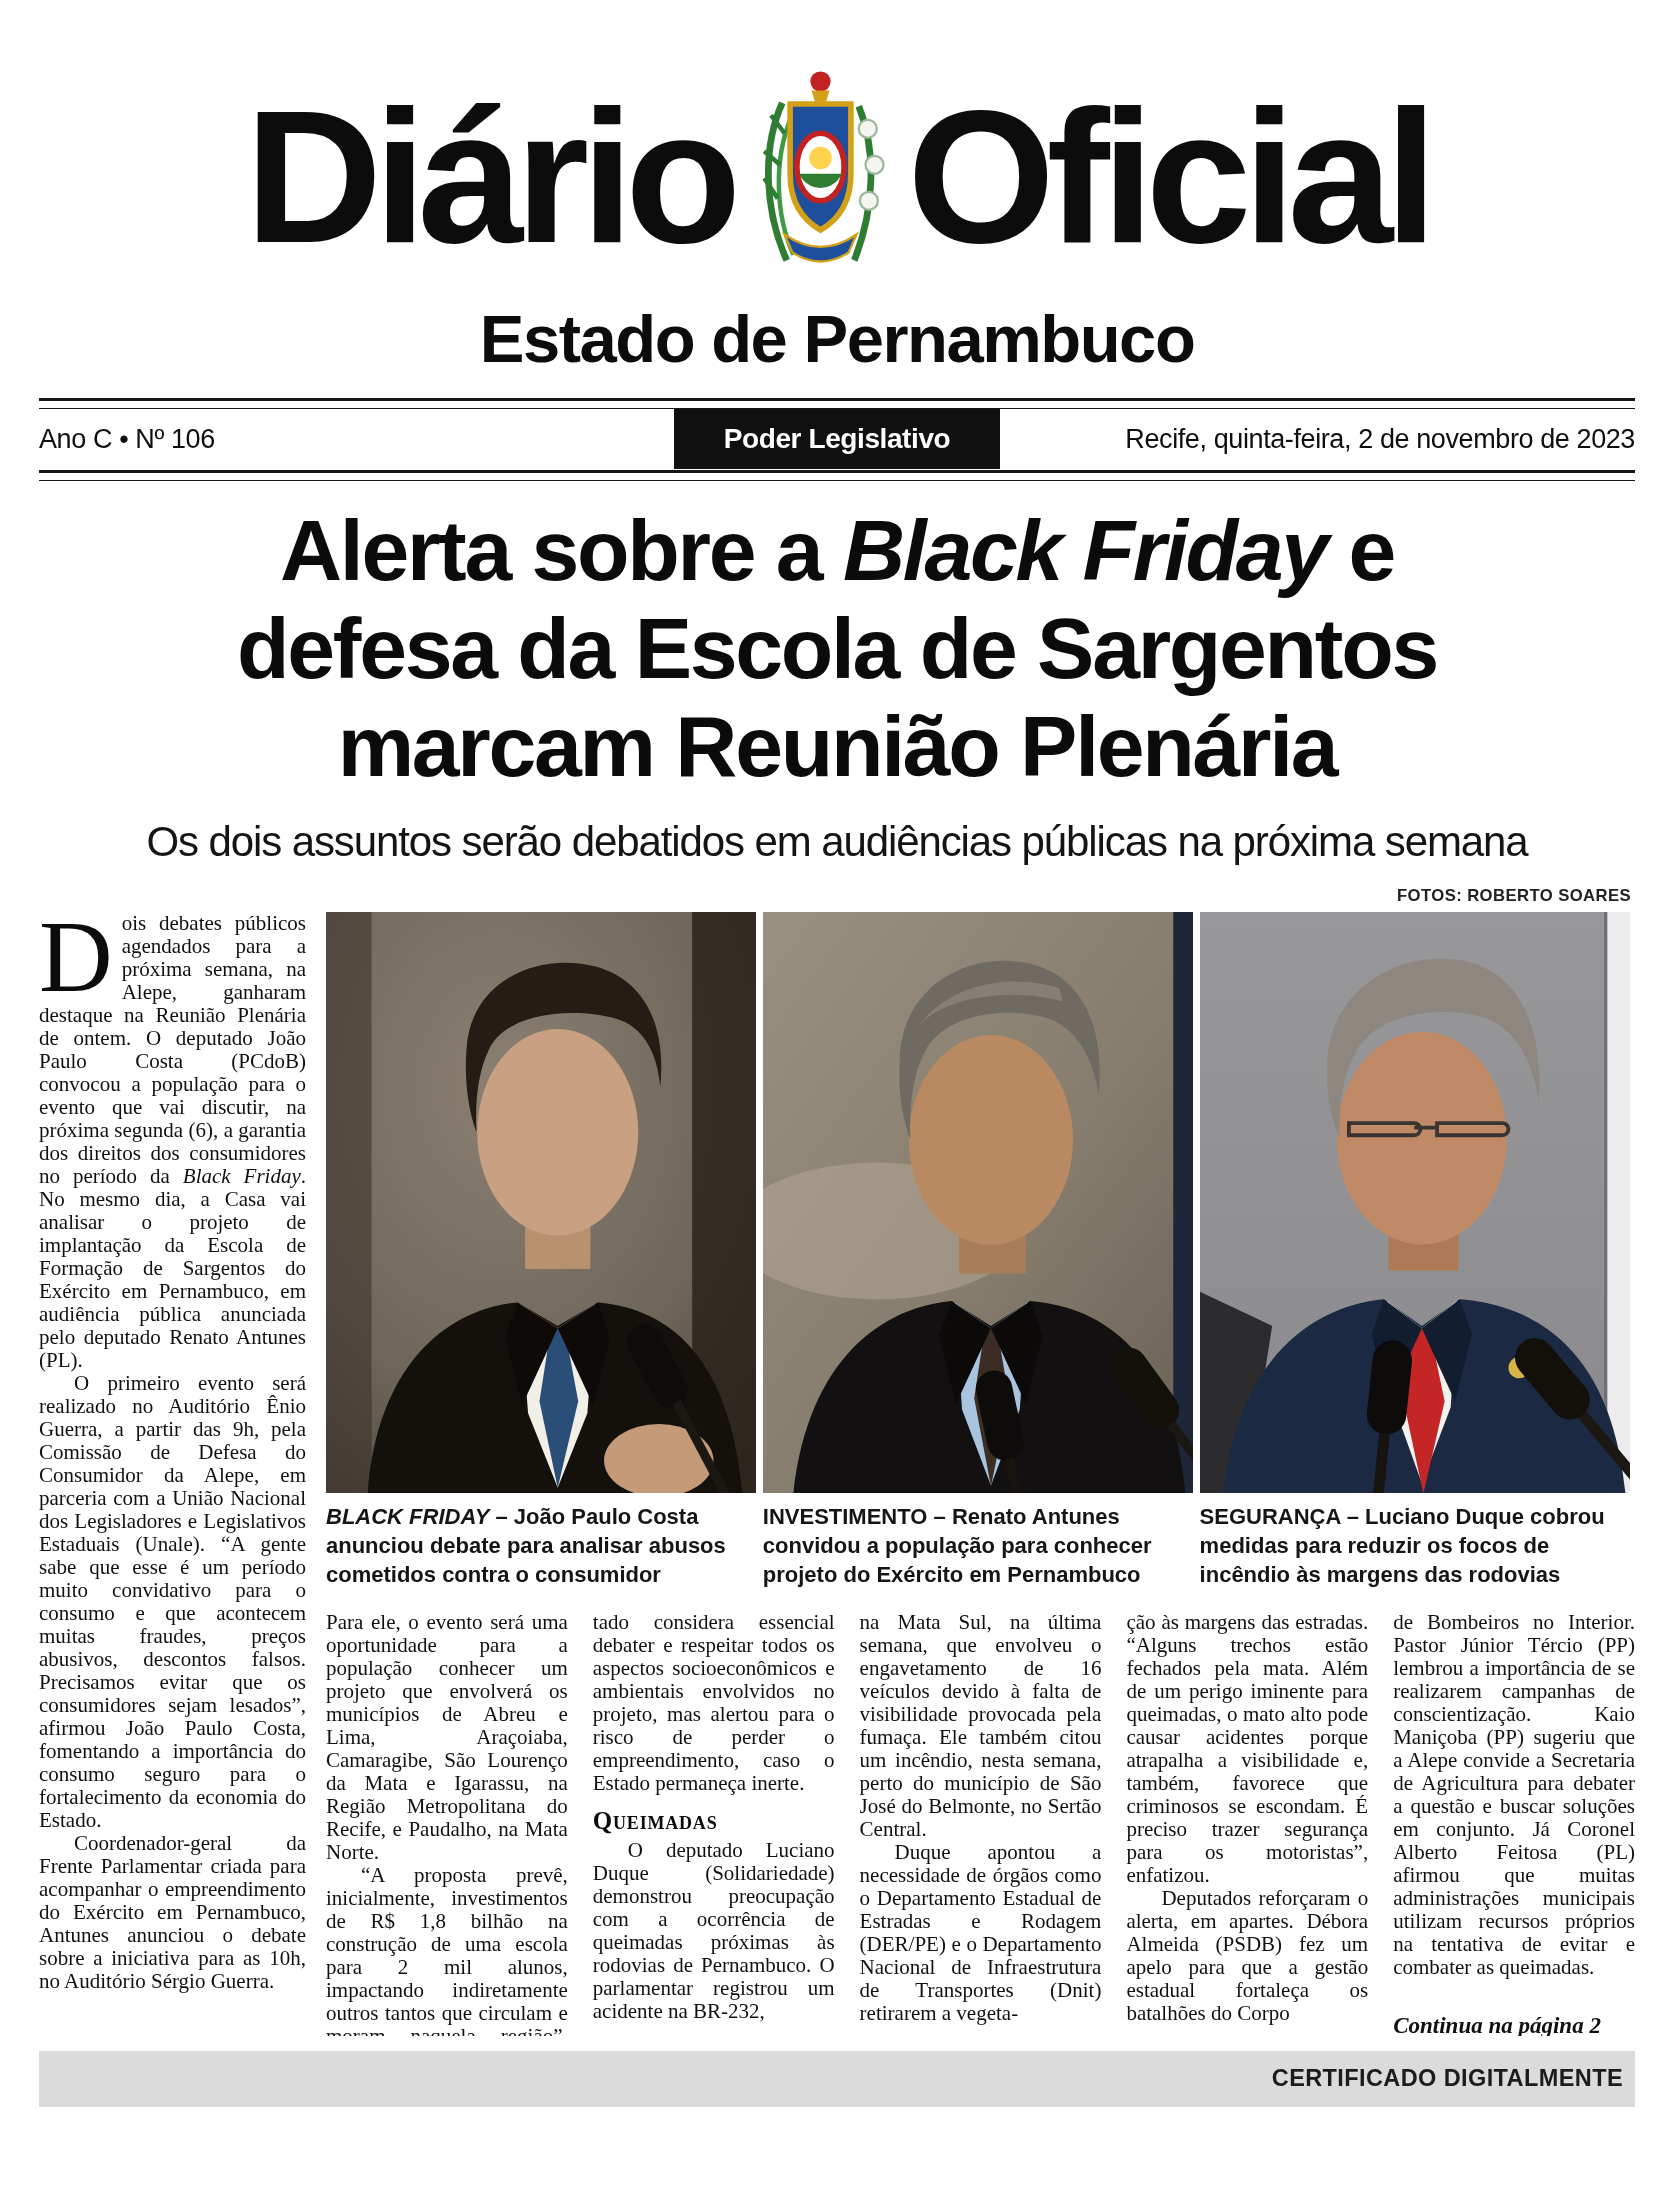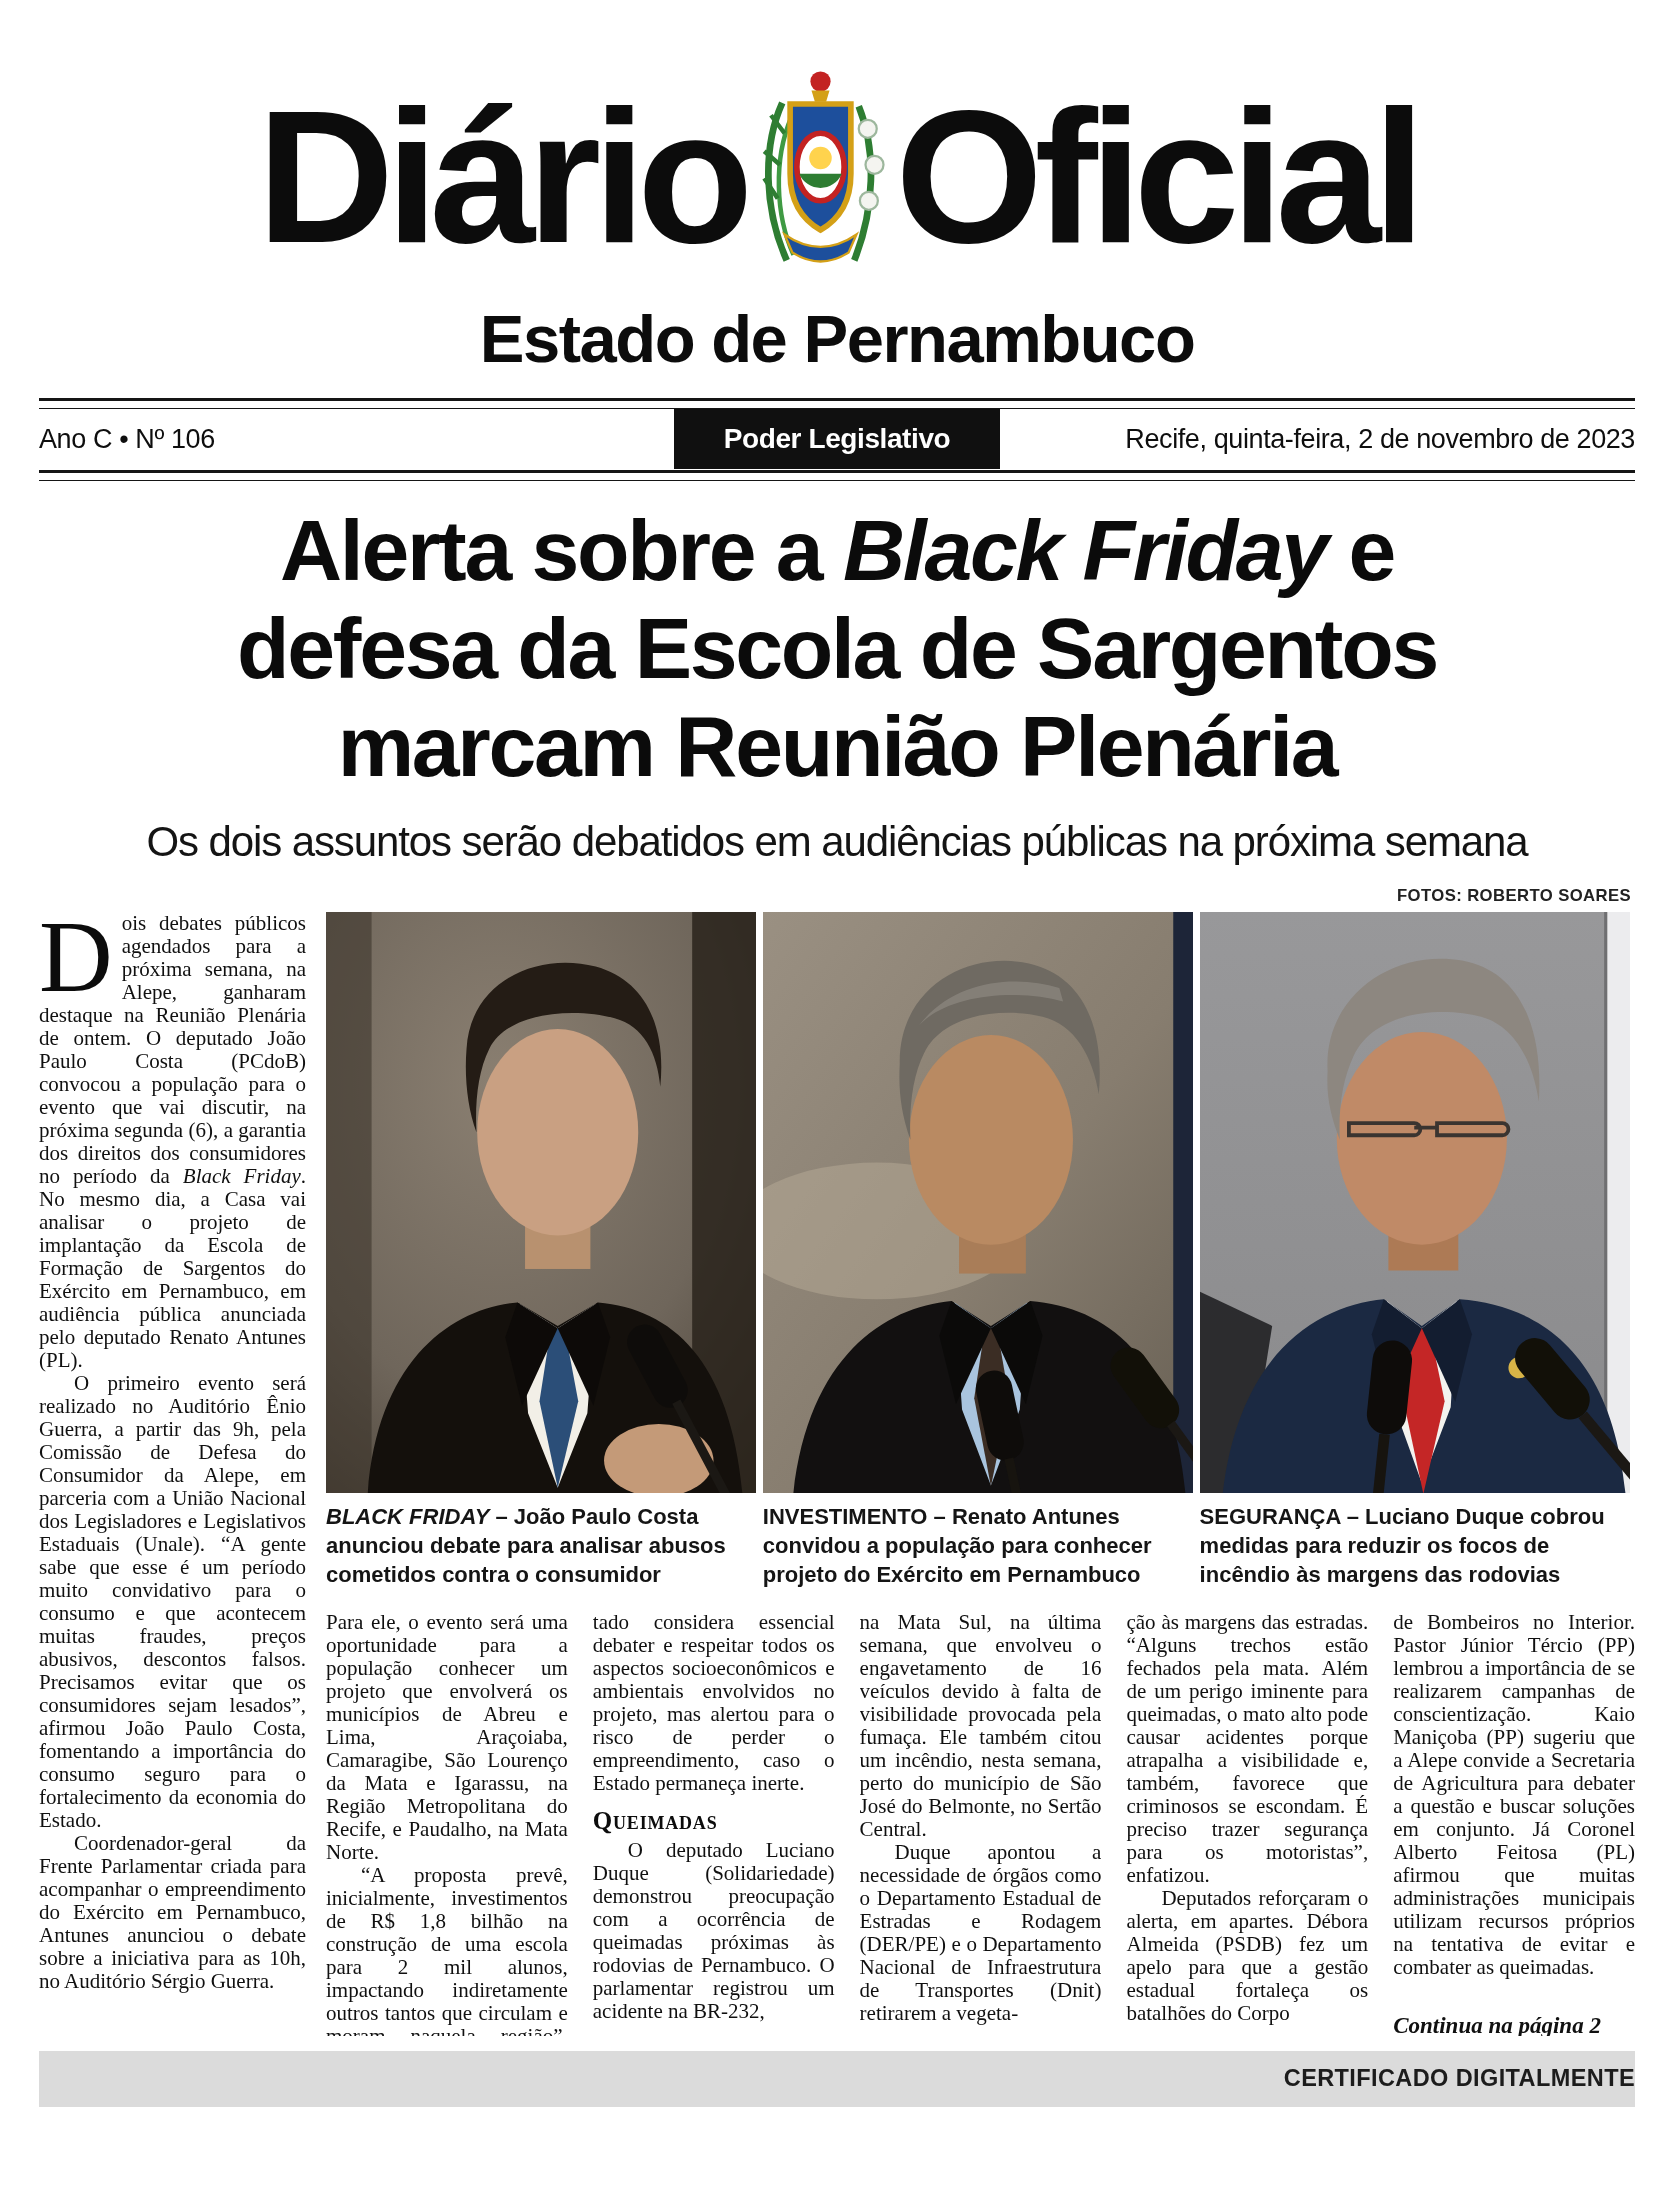--- a/index.html
+++ b/index.html
@@ -1,20 +1,20 @@
 <!DOCTYPE html>
 <html style="font-size:12px"><head>
 <meta charset="utf-8">
 <style>
   html,body{margin:0;padding:0;background:#ffffff;}
   .page{width:1674px;height:2194px;background:#ffffff;position:relative;overflow:hidden;
         font-family:"Liberation Serif", serif;color:#111;}
 
   
-  .mast-row{display:flex;align-items:center;justify-content:center;gap:3px;margin-top:59px;height:234px;}
+  .mast-row{display:flex;align-items:center;justify-content:center;gap:15px;margin-top:59px;height:234px;}
   .mast-title{font-family:"Liberation Sans", sans-serif;font-weight:700;font-size:190px;line-height:1;
               letter-spacing:-8.4px;color:#0c0c0c;}
   .crest{width:135px;height:228px;flex:0 0 auto;margin:0 4.6px;}
   .mast-sub{font-family:"Liberation Sans", sans-serif;font-weight:700;font-size:67px;line-height:1;
             letter-spacing:-1.5px;text-align:center;margin-top:12px;color:#0c0c0c;}
 
   
   .rule{margin:0 39px;height:6.8px;border-top:3px solid #151515;border-bottom:1.5px solid #151515;}
   .rule.top{margin-top:26px;}
   .dateline{margin:6px 39px;display:flex;align-items:center;height:49px;}
@@ -52,21 +52,21 @@
   .cap-lead.it{font-style:italic;}
 
   .cols{display:flex;gap:25px;margin-top:12px;height:425px;}
   .colx{flex:1 1 0;overflow:hidden;}
   .subhead{font-family:"Liberation Serif", serif;font-weight:700;font-size:25px;line-height:1.1;
            font-variant:small-caps;letter-spacing:0.8px;margin:12px 0 4.6px;color:#0c0c0c;}
   .continua{font-weight:700;font-style:italic;font-size:23px;margin-top:35px;text-align:left;text-indent:0;}
 
   
   .footer-bar{margin:15px 39px 0;height:56px;background:#dbdbdb;display:flex;align-items:center;
-              justify-content:flex-end;box-sizing:border-box;}
+              justify-content:flex-end;padding-right:12px;box-sizing:border-box;}
   .footer-bar span{font-family:"Liberation Sans", sans-serif;font-weight:700;font-size:23.5px;
                    letter-spacing:0.4px;color:#1c1c1c;}
 </style>
 </head>
 <body>
 
 <div class="page">
 
   <header>
     <div class="mast-row">

